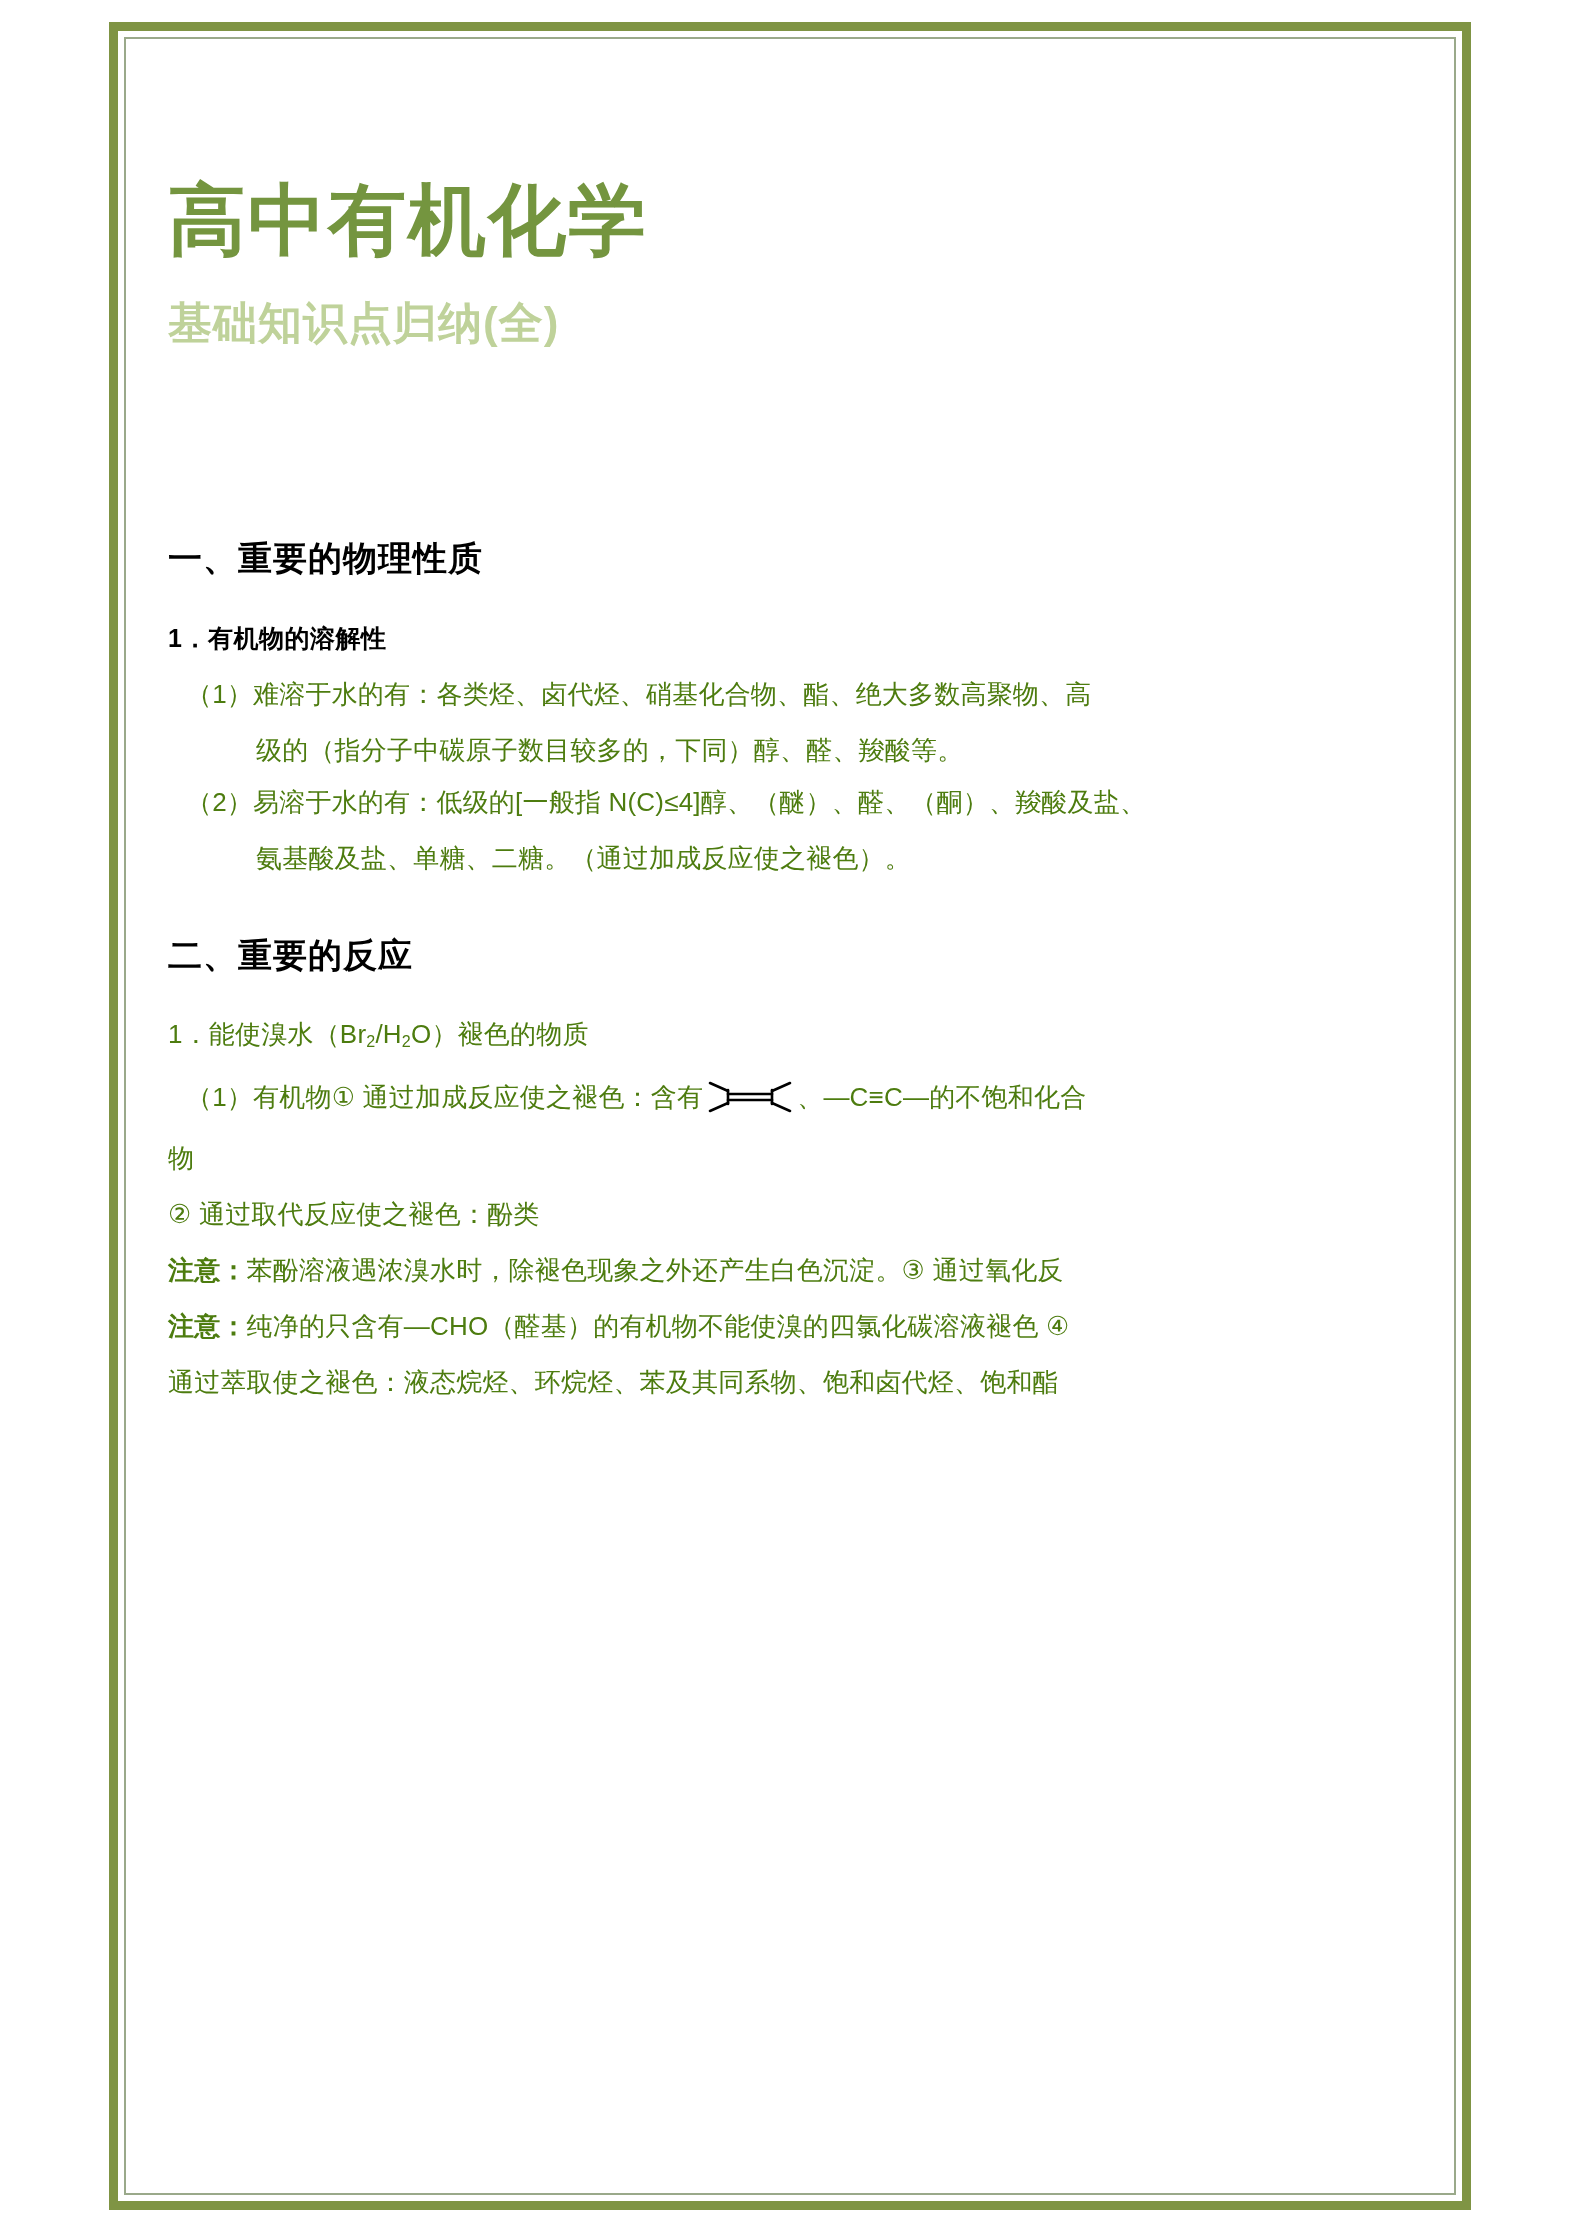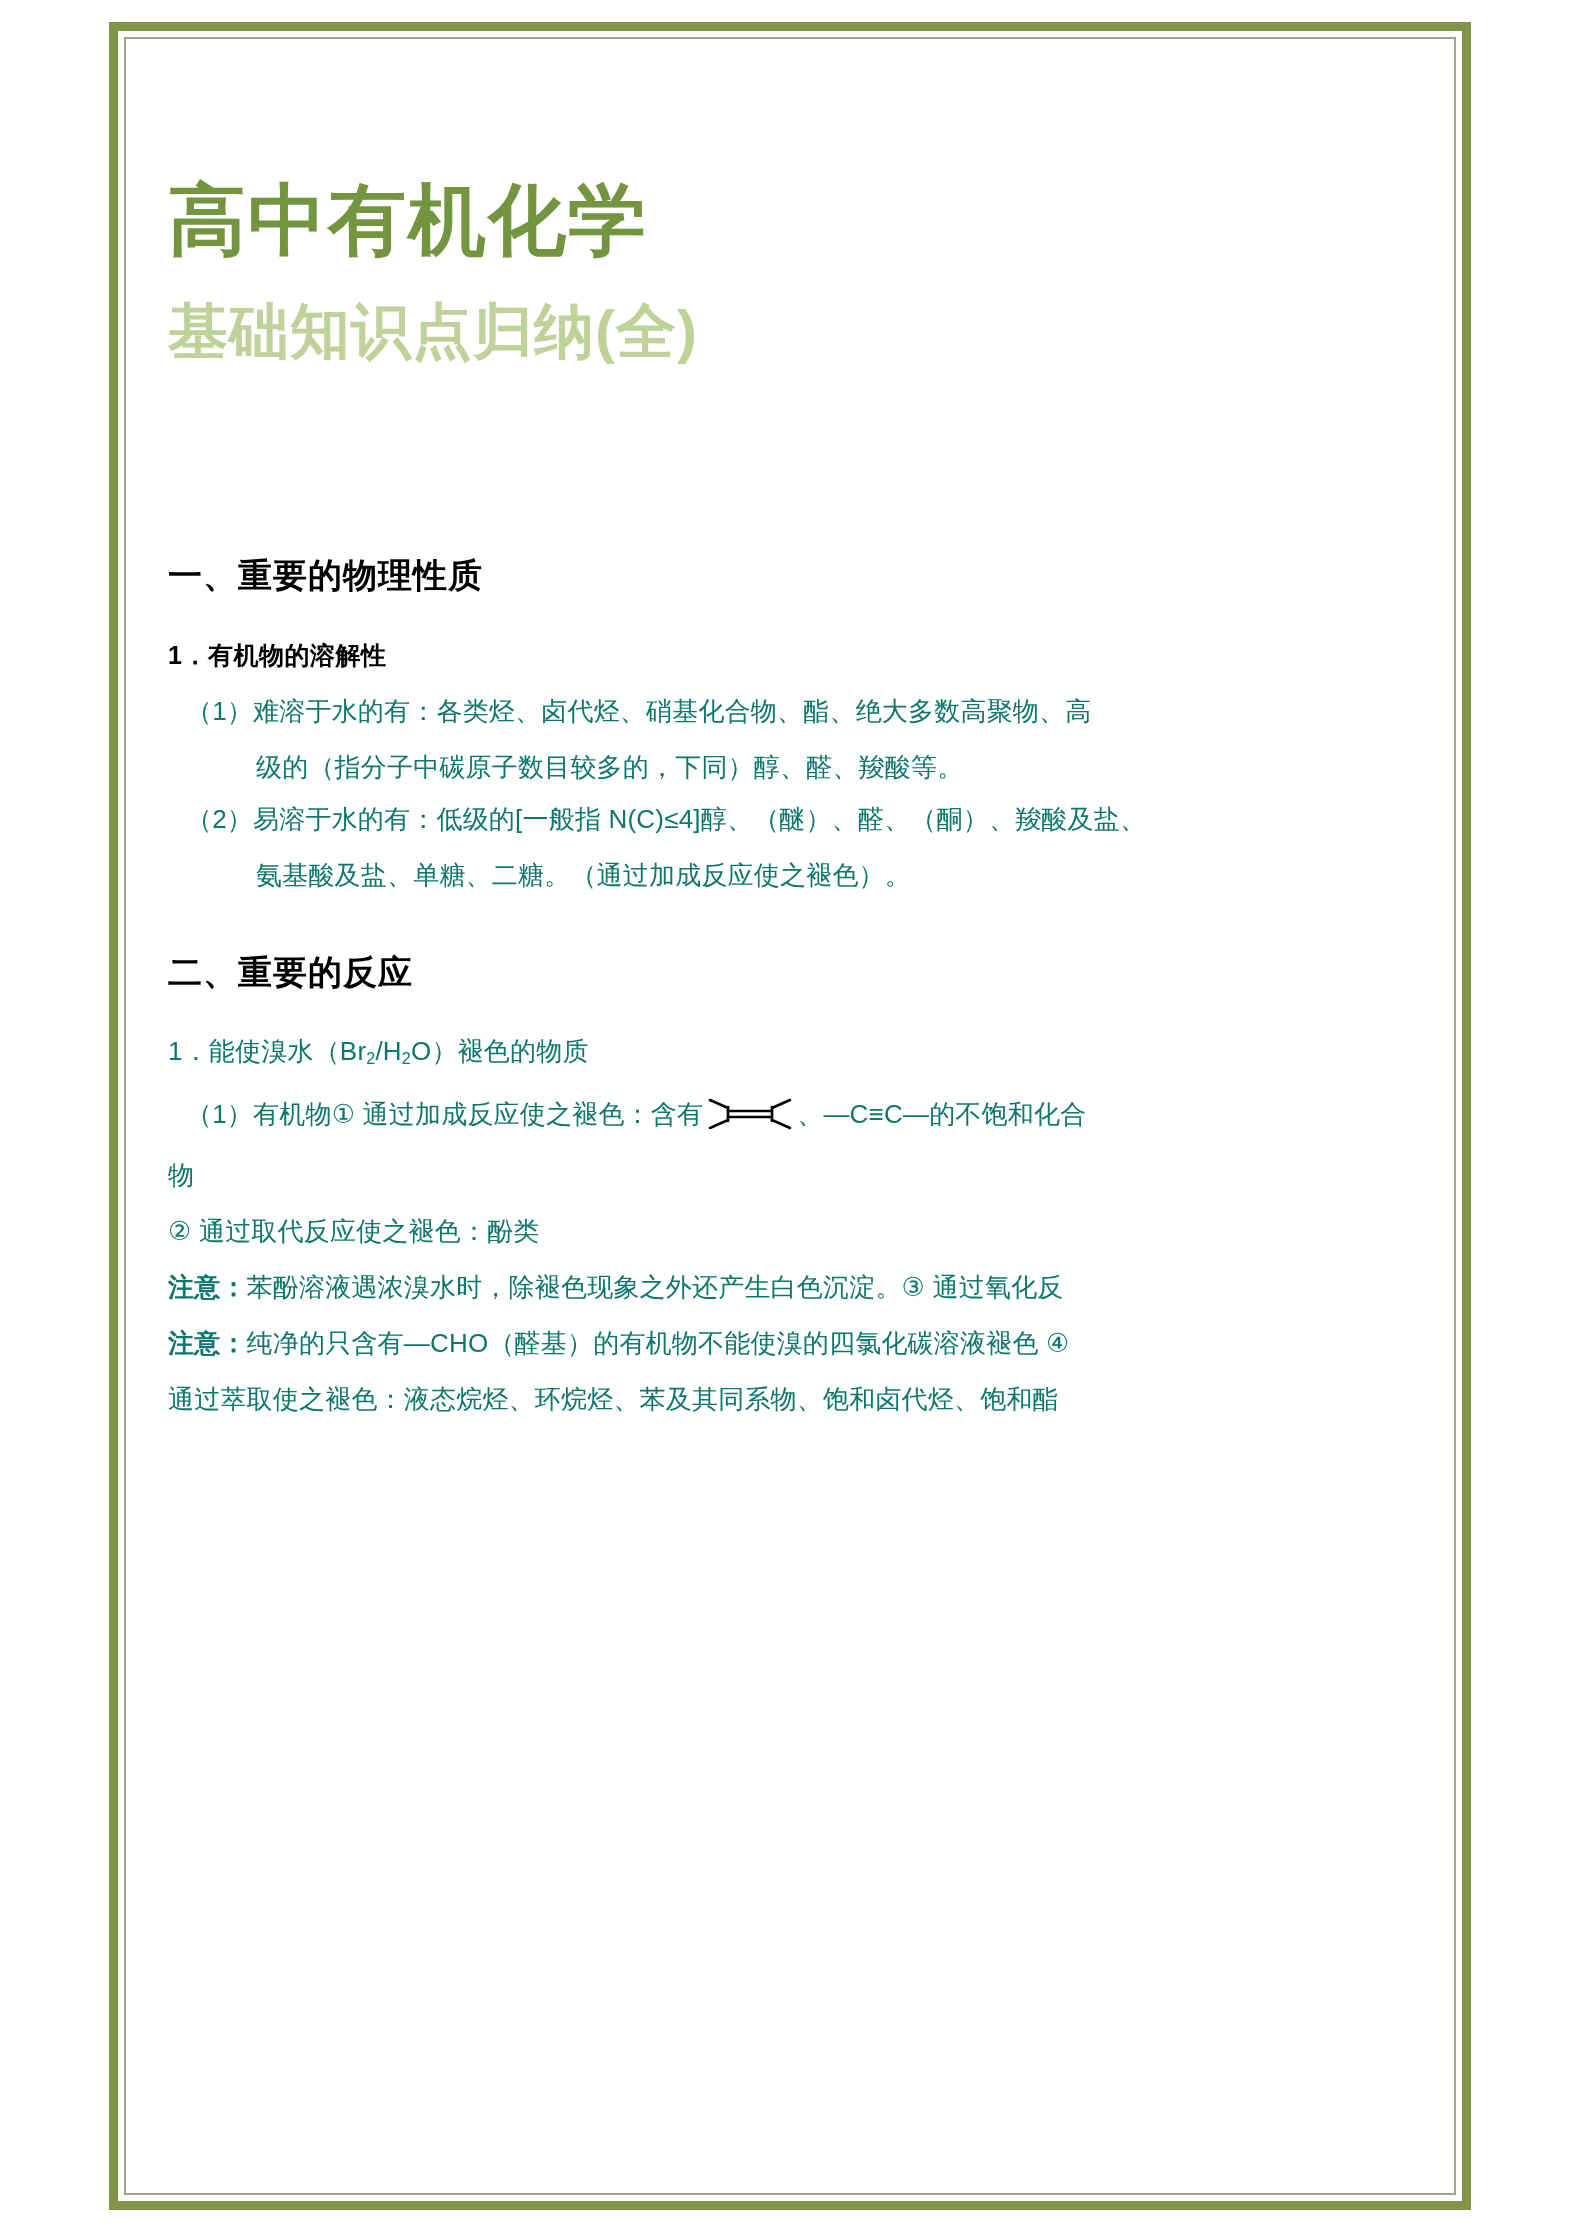--- a/index.html
+++ b/index.html
@@ -54,21 +54,21 @@
     font-size: 78px;
     font-weight: bold;
     color: #74953f;
     letter-spacing: 2px;
     margin-top: 143px;
     line-height: 1.05;
     white-space: nowrap;
   }
 
   .subtitle {
-    font-size: 60px;
+    font-size: 44px;
     font-weight: bold;
     color: #bfd29a;
     letter-spacing: 1px;
     margin-top: 38px;
     line-height: 1.05;
     white-space: nowrap;
   }
 
   .section-h {
     font-size: 34px;
@@ -83,21 +83,21 @@
     font-size: 25px;
     font-weight: bold;
     color: #000000;
     margin-top: 40px;
     letter-spacing: 0.5px;
   }
 
   .para {
     font-size: 26px;
     line-height: 1.0;
-    color: #0f766e;
+    color: #4d7c0f;
     margin-top: 26px;
     letter-spacing: 0.2px;
   }
   .para.indent1 { padding-left: 18px; }
   .para.indent2 { padding-left: 88px; margin-top: 30px; }
   .para.flat { padding-left: 0; }
   .para.tight { margin-top: 30px; }
   .para.loose { margin-top: 42px; }
 
   .b { font-weight: bold; }

